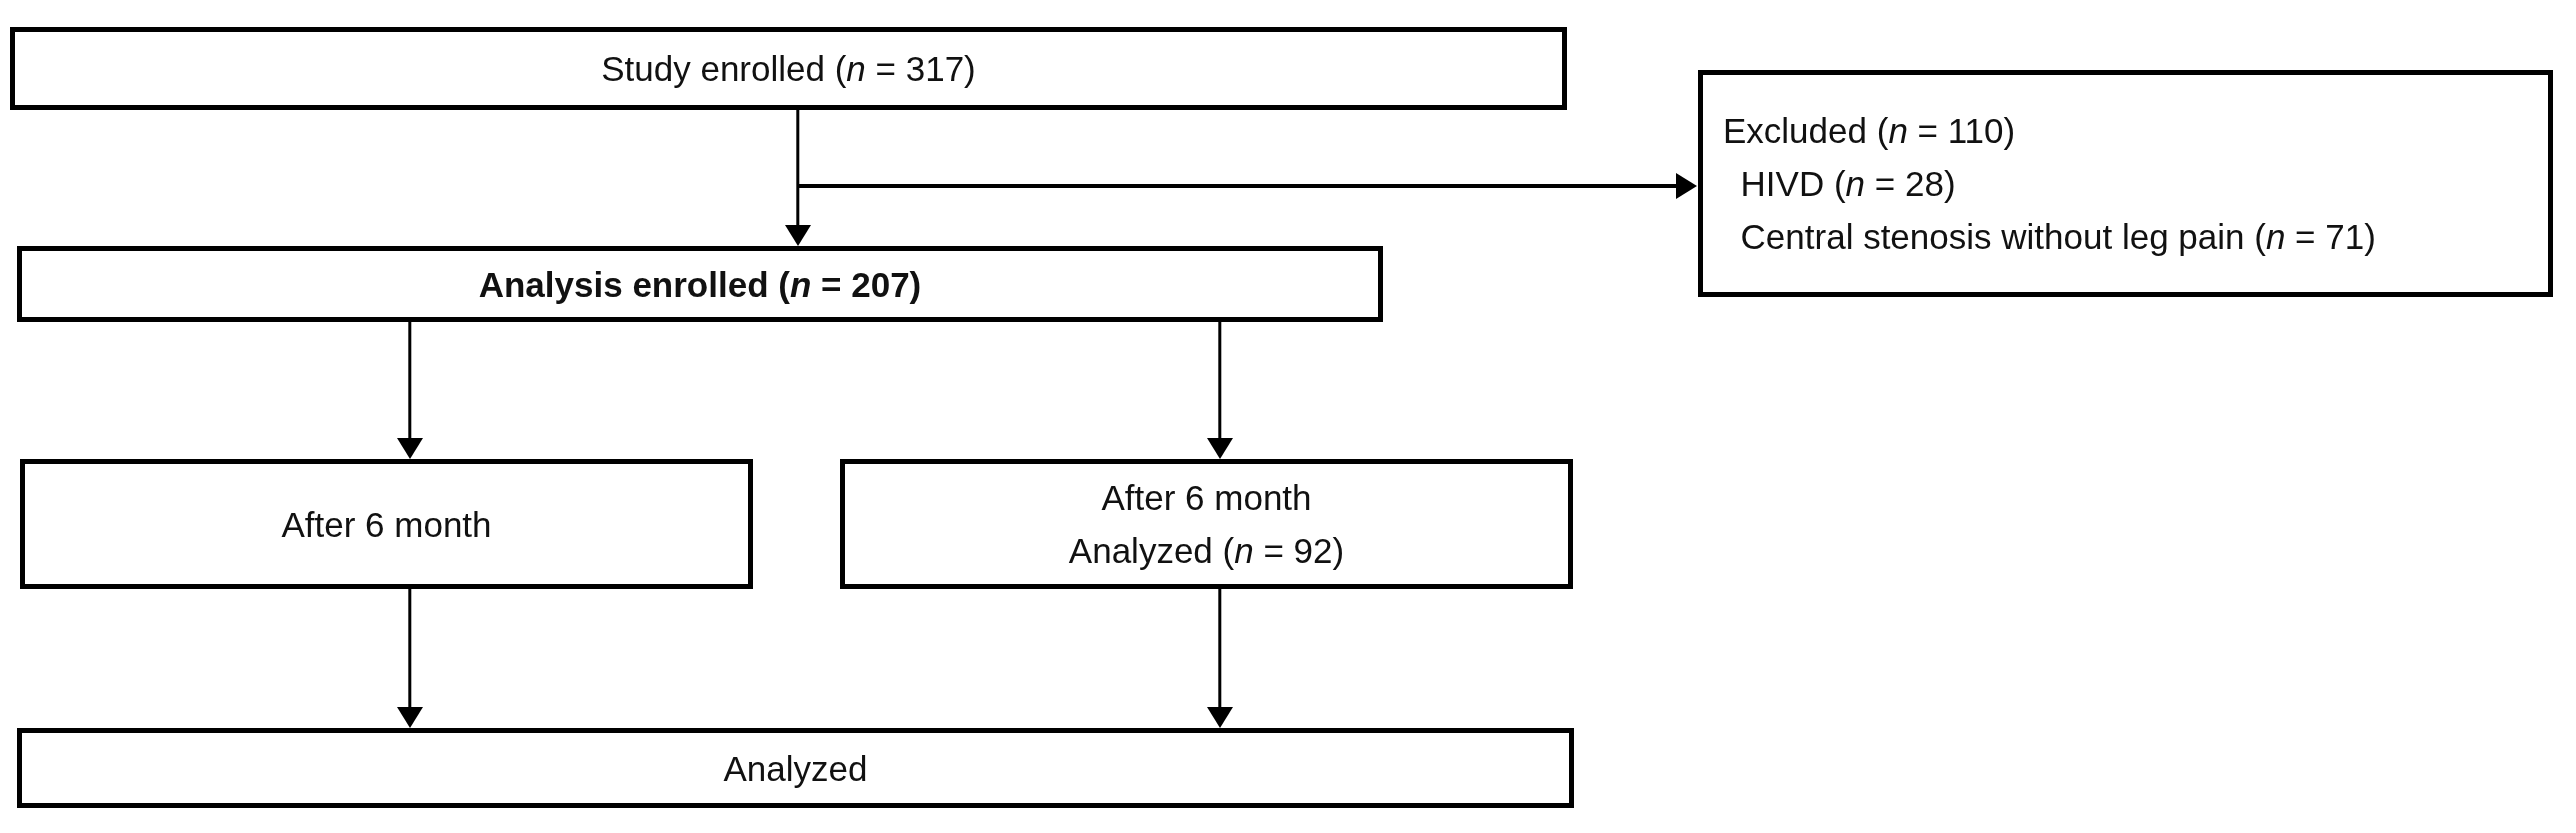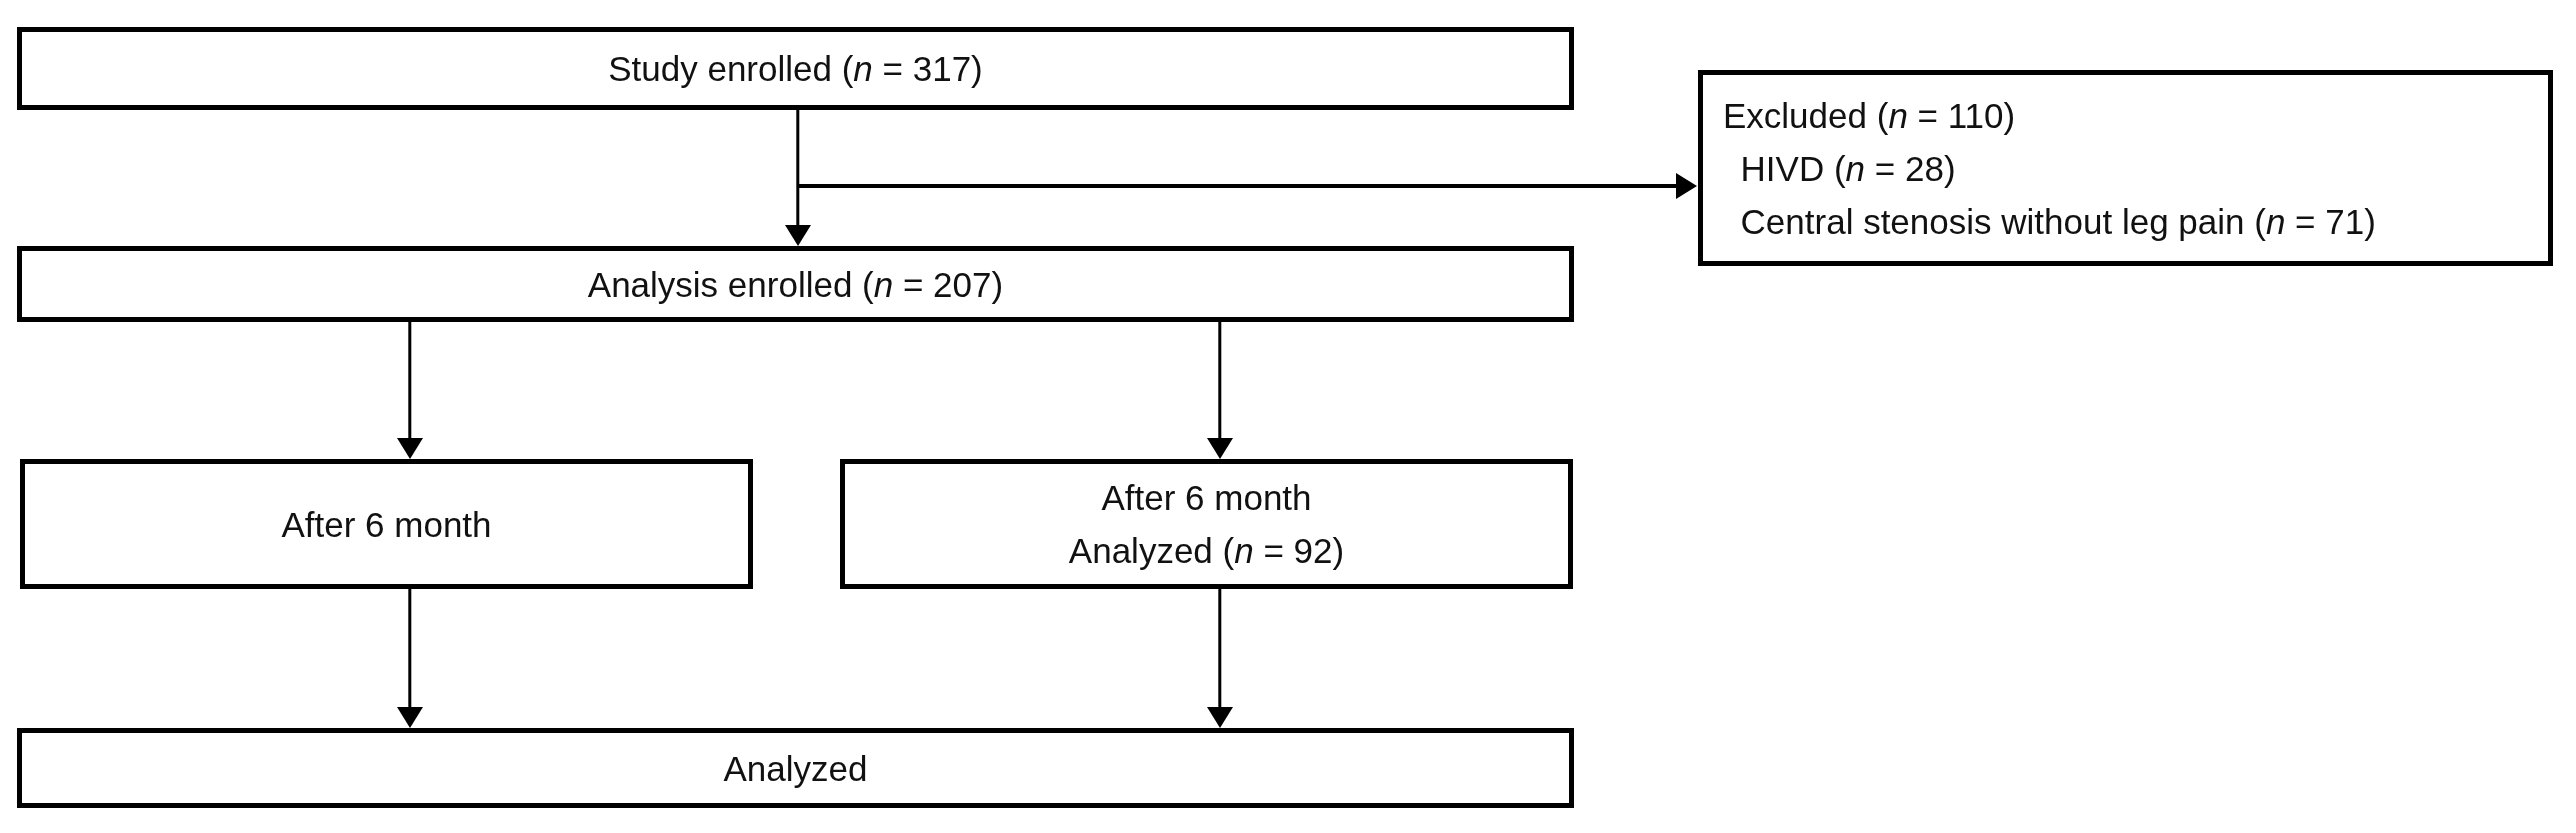--- a/index.html
+++ b/index.html
@@ -38,23 +38,23 @@
     text-align: left;
     justify-content: center;
     padding-left: 20px;
     padding-right: 13.5px;
   }
   .nvar { font-style: italic; }
   .excl-line { white-space: nowrap; }
   .excl-item { padding-left: 17.6px; }
 
   
-  .study-box    { left: 17px;   top: 27px;   width: 1557px; height: 83px; }
-  .excluded-box { left: 1698px; top: 70px;  width: 855px; height: 196px; }
-  .analysis-box { left: 17px;   top: 246px;  width: 1557px; height: 76px; }
+  .study-box    { left: 10px;   top: 27px;   width: 1557px; height: 83px; }
+  .excluded-box { left: 1698px; top: 70px;  width: 855px; height: 227px; }
+  .analysis-box { left: 17px;   top: 246px;  width: 1366px; height: 76px; font-weight: bold; }
   .nonresp-box  { left: 20px;   top: 459px;  width: 733px; height: 130px; }
   .resp-box     { left: 840px; top: 459px;  width: 733px; height: 130px; }
   .analyzed-box { left: 17px;   top: 728px; width: 1557px; height: 80px; }
 
   
   .arrow-v { position: absolute; width: 27px; }
   .arrow-v .shaft {
     position: absolute; left: 50%; transform: translateX(-50%);
     top: 0; bottom: 17.6px; width: 3.4px; background: var(--c-border);
   }

